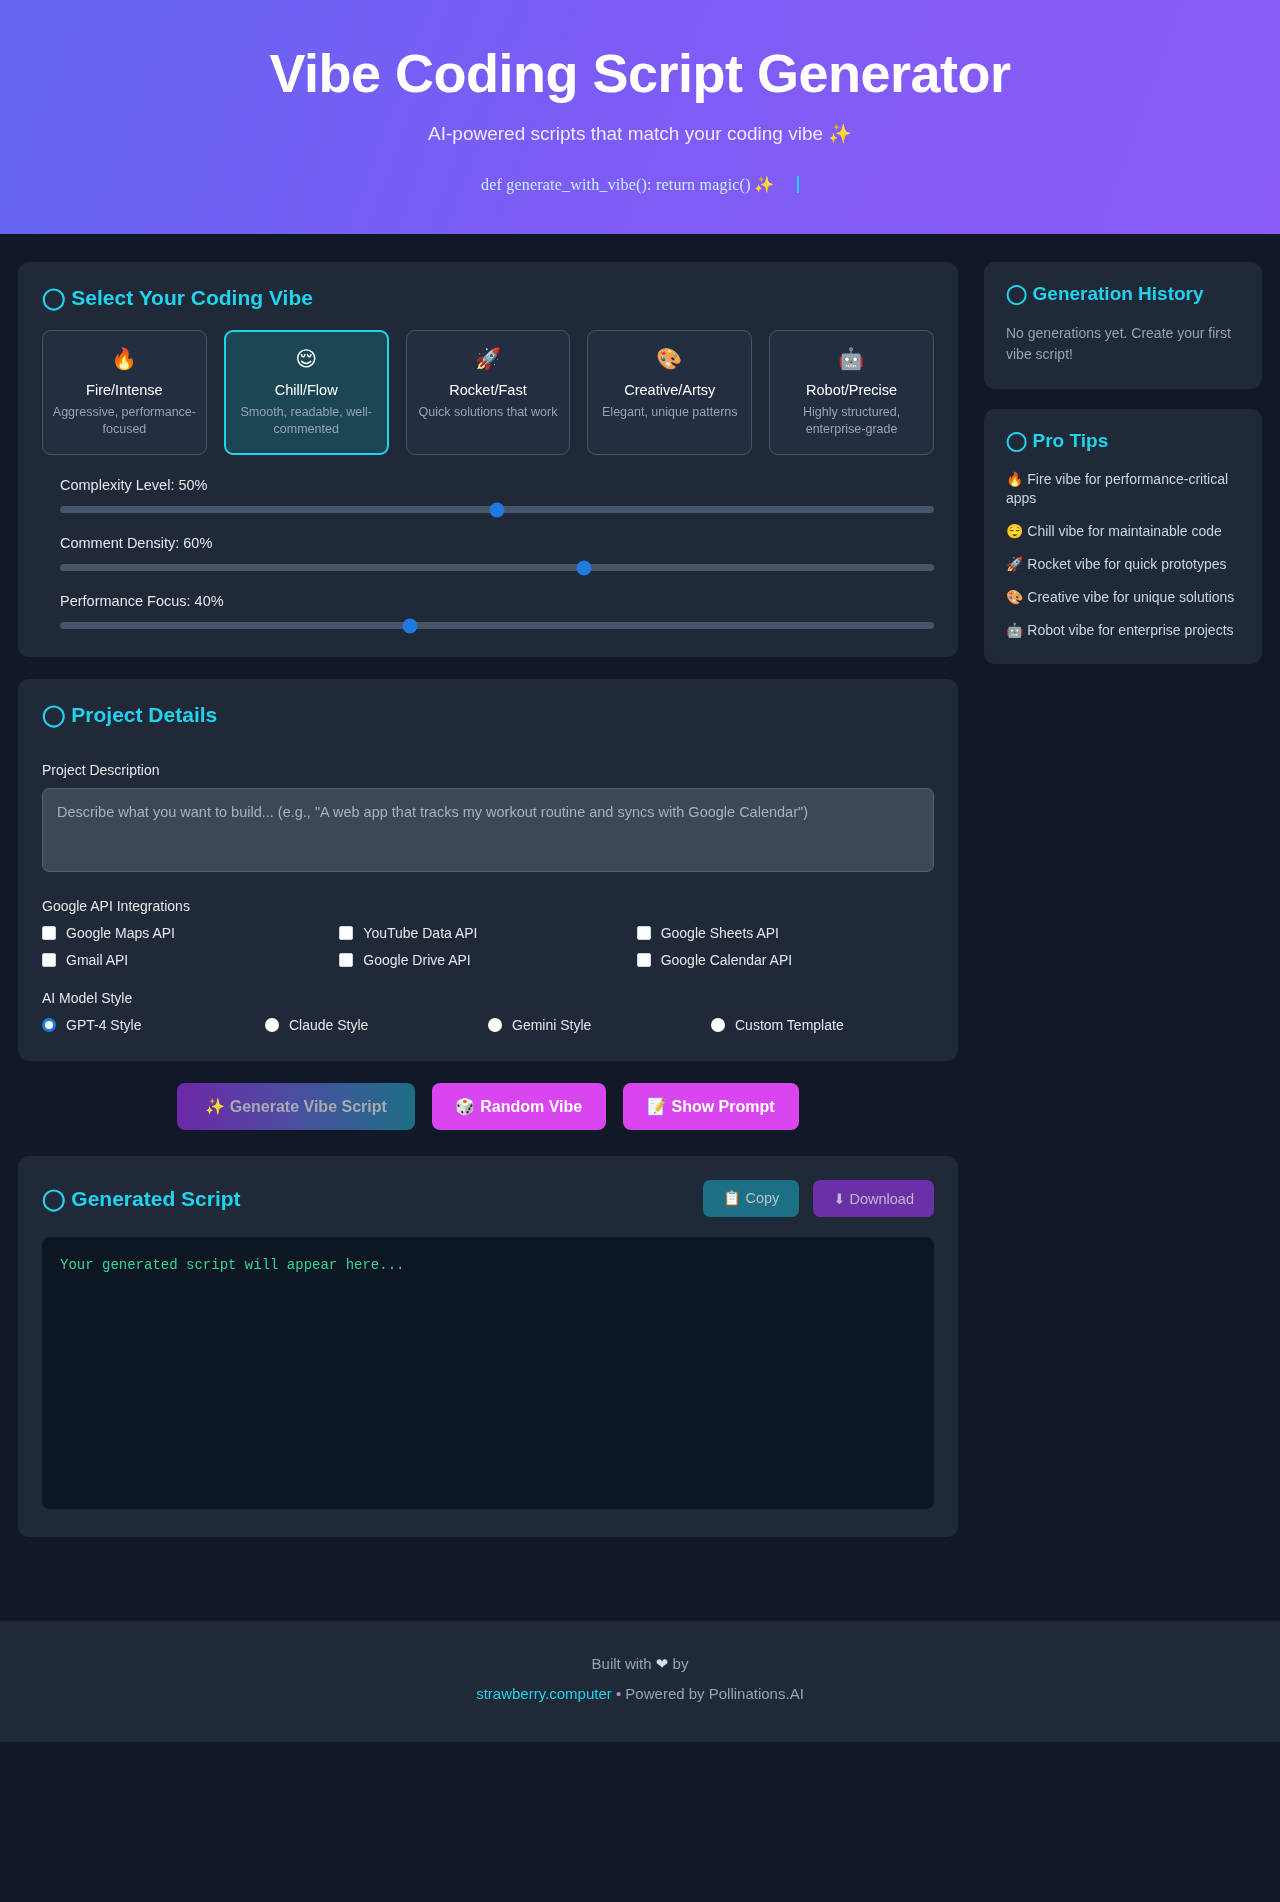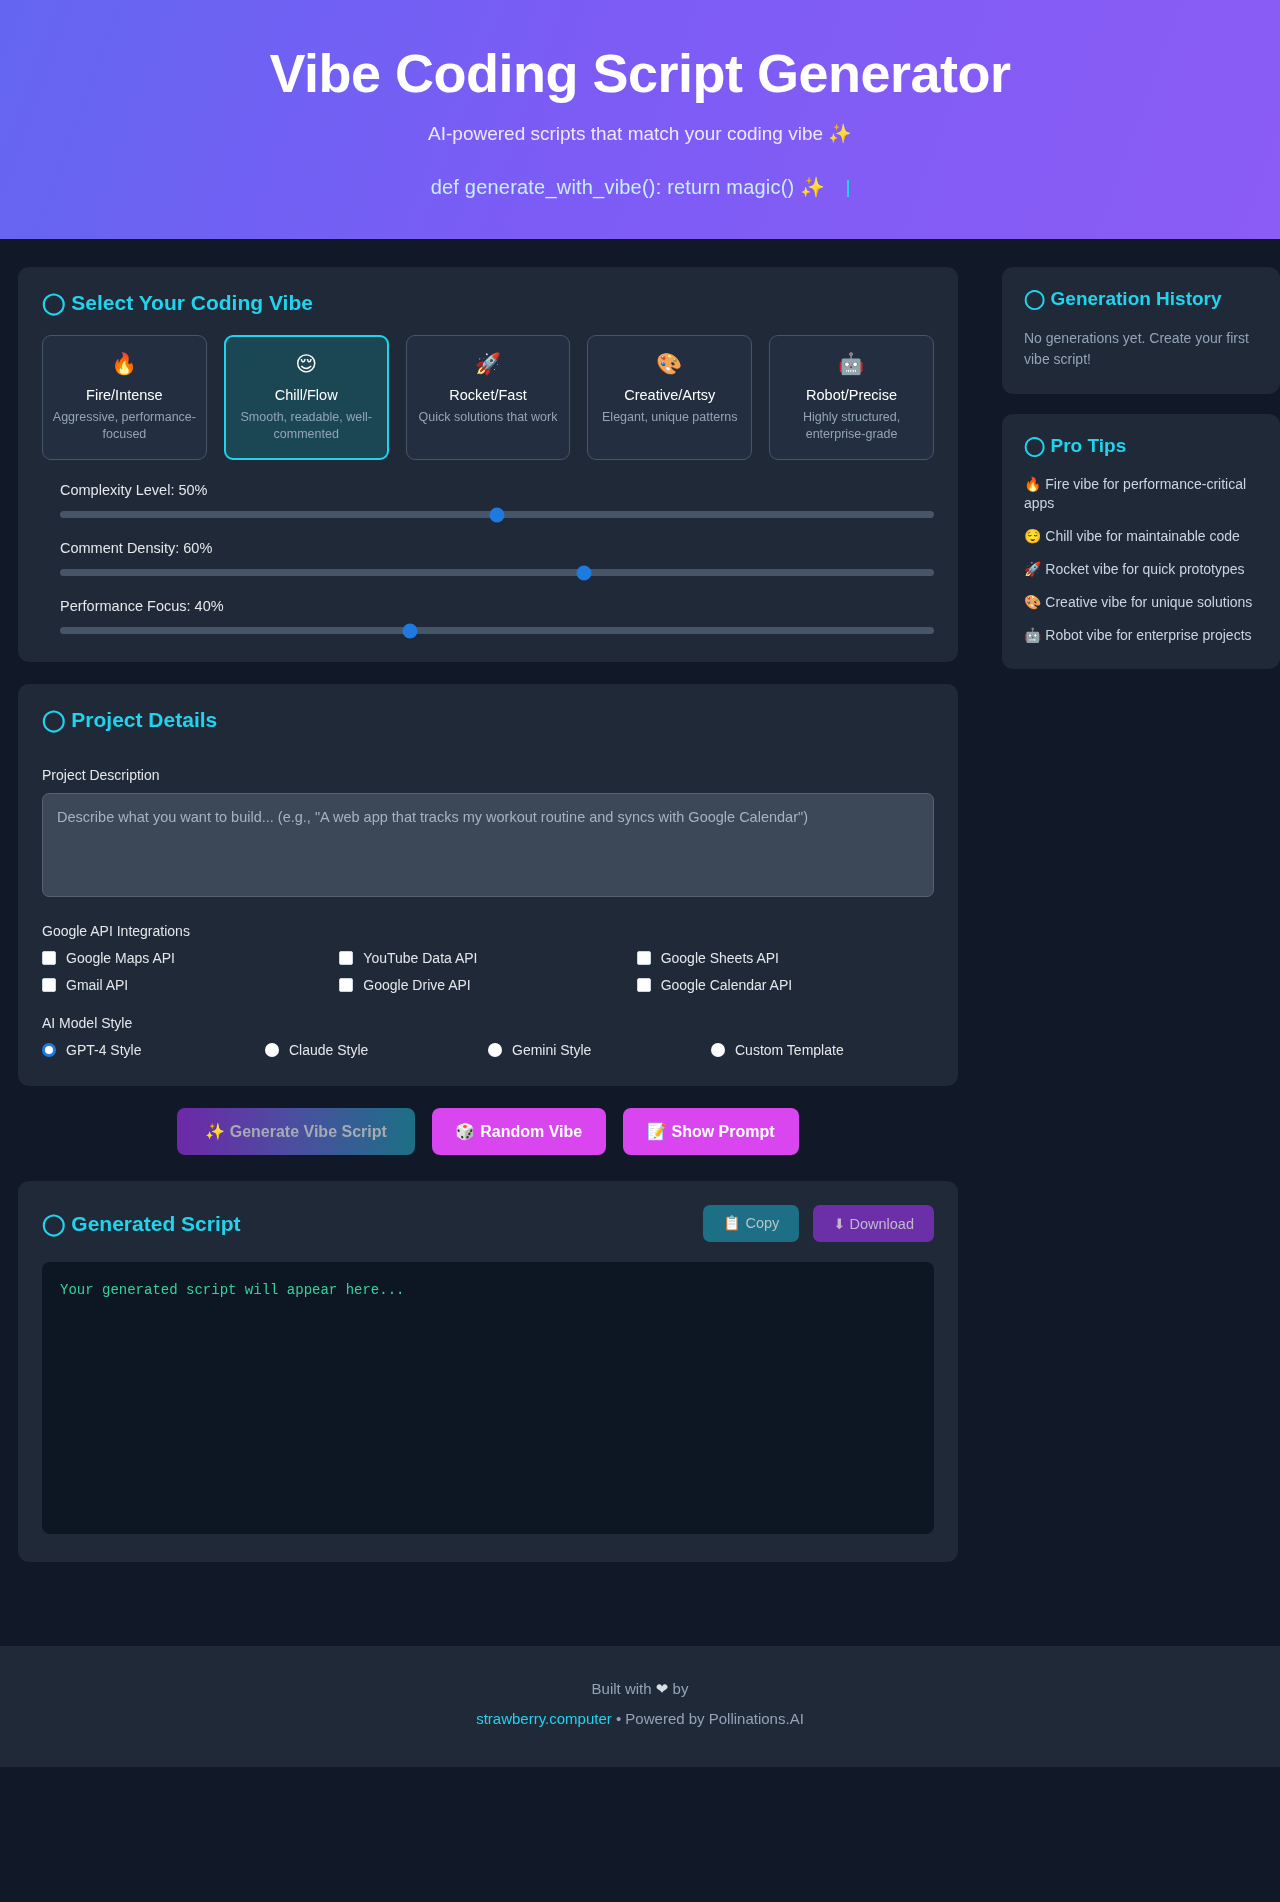--- a/index.html
+++ b/index.html
@@ -25,38 +25,38 @@
     line-height: 1.08;
   }
   .hero-sub {
     margin-top: 20px;
     font-size: 19px;
     color: #ece9fd;
     font-weight: normal;
   }
   .hero-code {
     margin-top: 30px;
-    font-family: Liberation Sans, sans-serif;
-    font-size: 20px;
+    font-family: Liberation Serif, serif;
+    font-size: 16px;
     color: #c9eefc;
     letter-spacing: 0.2px;
   }
   .caret {
     display: inline-block;
     width: 2px;
     height: 17px;
     background: #22d3ee;
     vertical-align: -3px;
     margin-left: 22px;
   }
 
   
   .page {
     display: flex;
-    gap: 44px;
+    gap: 26px;
     padding: 28px 18px 0 18px;
     align-items: flex-start;
   }
   .col-main { width: 940px; flex: none; }
   .col-side { width: 278px; flex: none; }
 
   .card {
     background: #1f2937;
     border-radius: 11px;
     padding: 24px 24px 28px 24px;
@@ -120,21 +120,21 @@
     height: 15px;
     background: #1f7ae0;
     border-radius: 50%;
     transform: translate(-50%, -50%);
   }
 
   
   .field-label { font-size: 14px; color: #e5e7eb; margin-bottom: 10px; margin-top: 35px; }
   .textarea {
     width: 100%;
-    height: 104px;
+    height: 84px;
     background: #3c4757;
     border: 1px solid #556070;
     border-radius: 7px;
     padding: 13px 14px;
     color: #a8b2bf;
     font-size: 14.5px;
     line-height: 1.45;
     font-family: "Liberation Sans", sans-serif;
     resize: none;
   }

